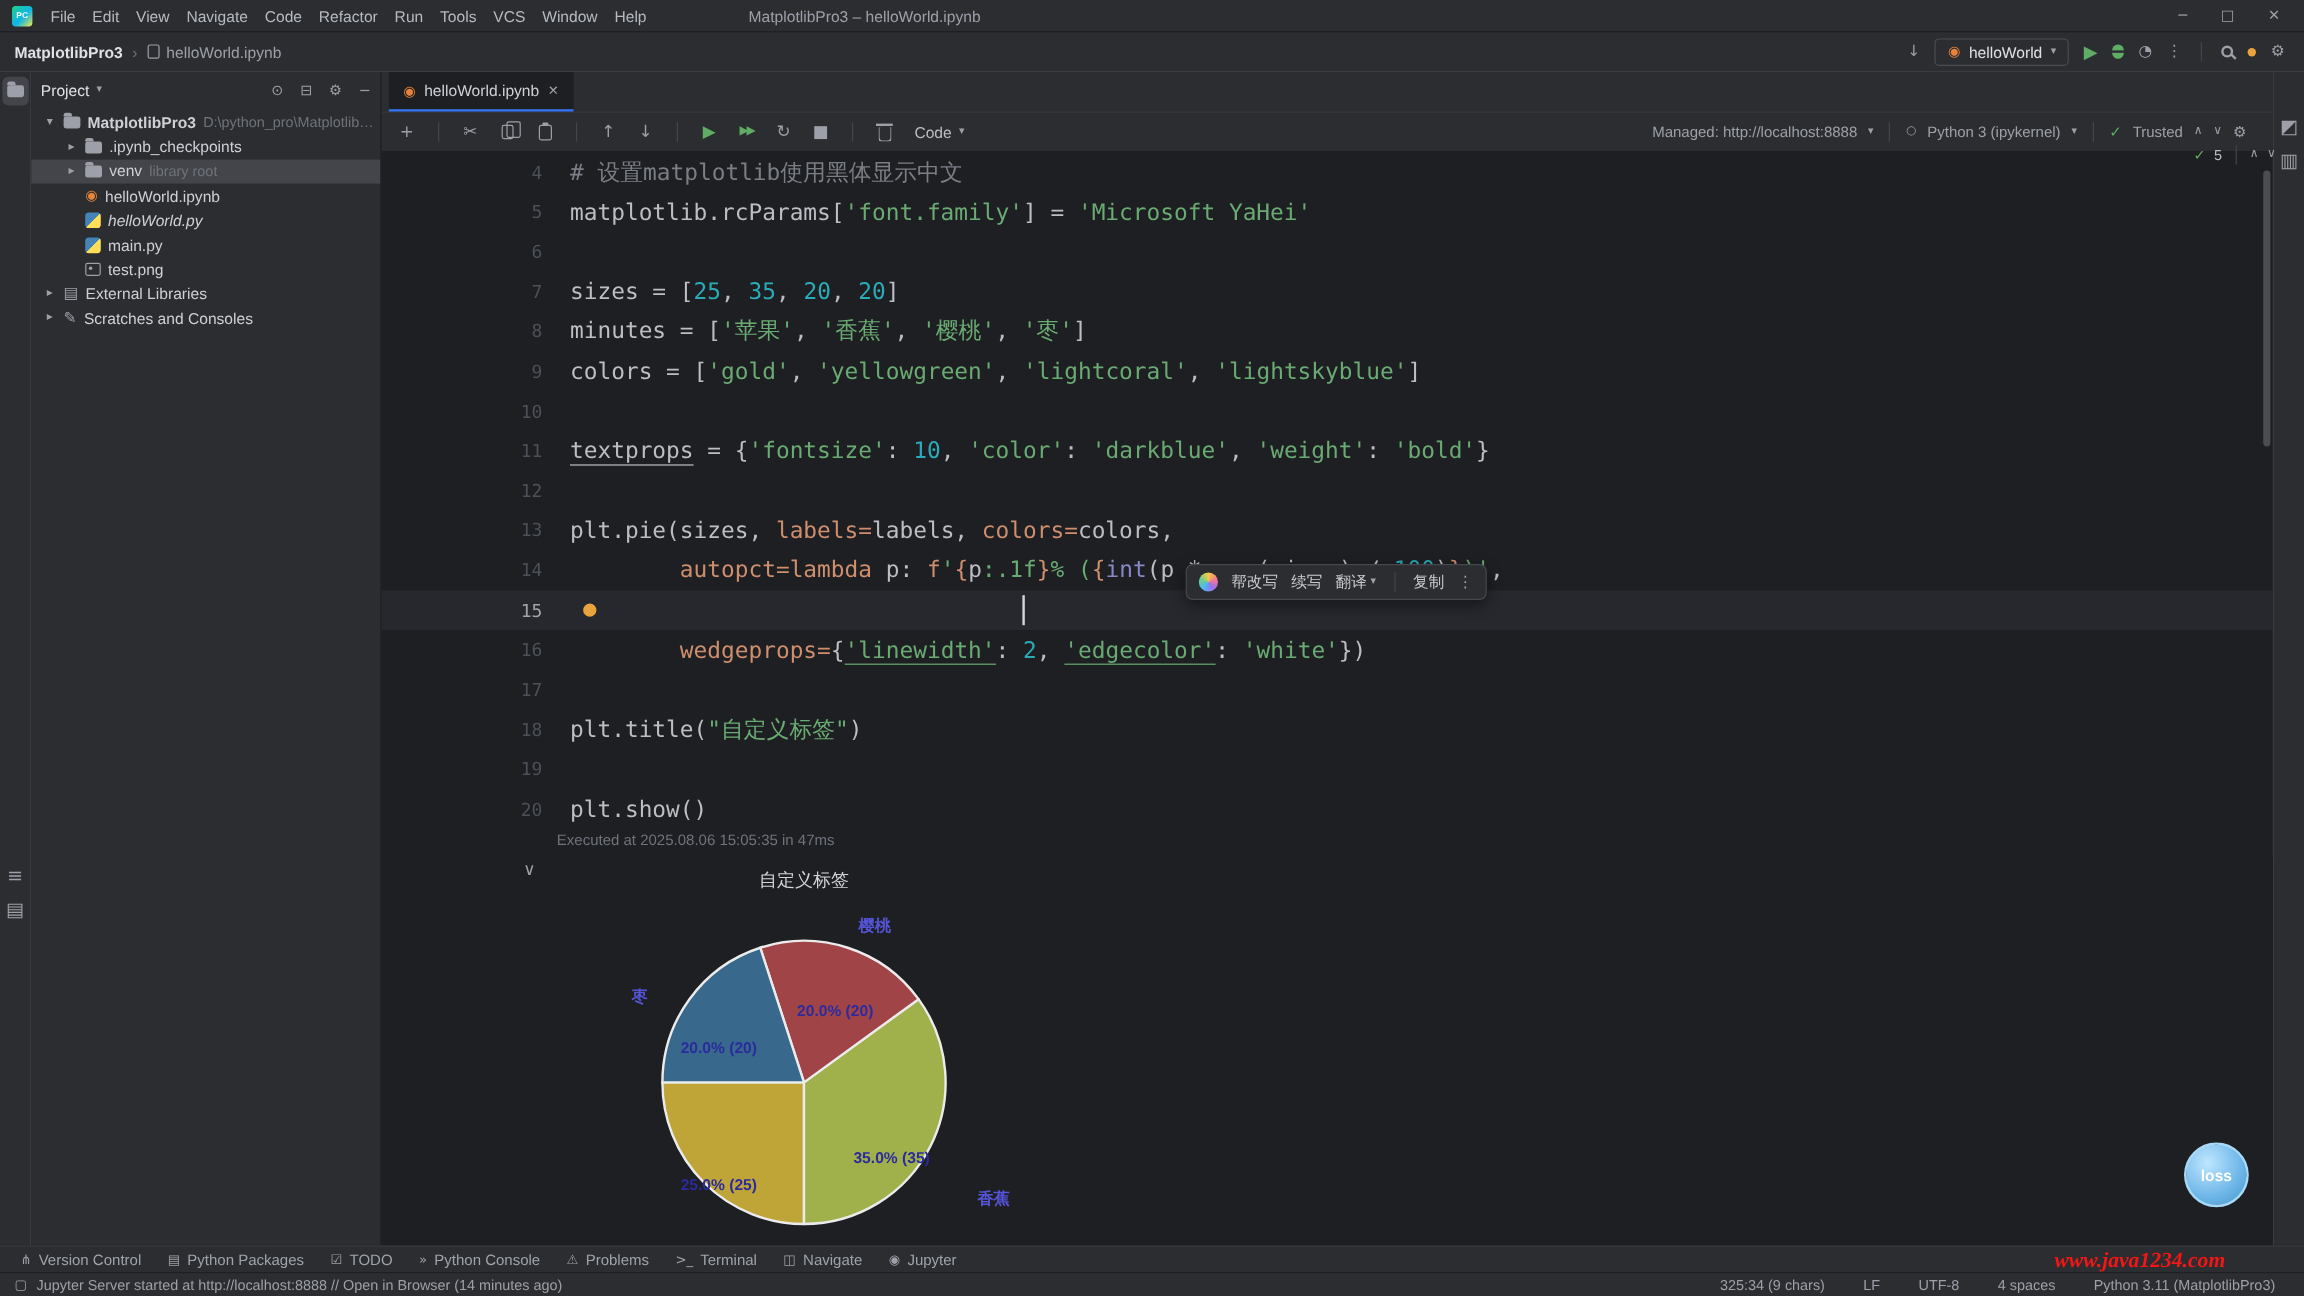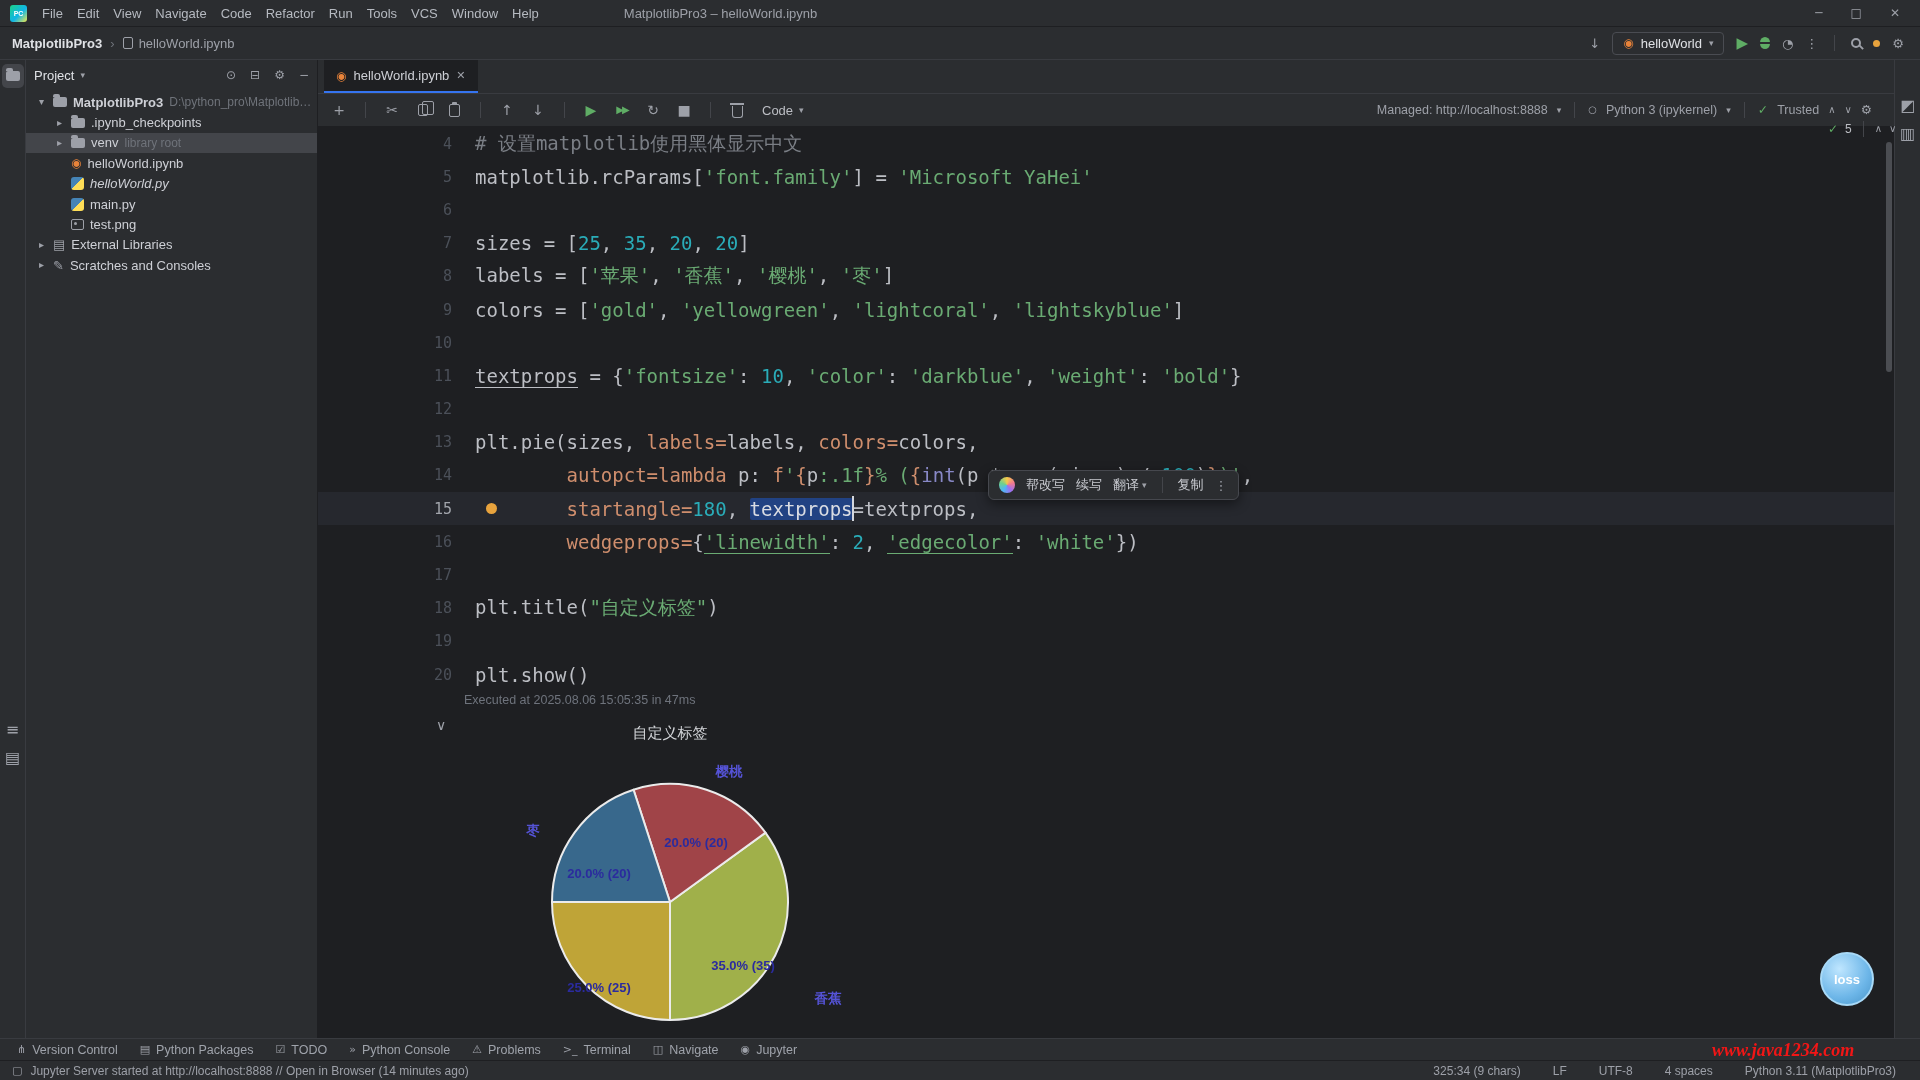--- a/index.html
+++ b/index.html
@@ -356,21 +356,21 @@
       <div class="cl">
         <span class="lnum">6</span>
         <span class="ltext"></span>
       </div>
       <div class="cl">
         <span class="lnum">7</span>
         <span class="ltext"><span class="t-d">sizes = [</span><span class="t-n">25</span><span class="t-d">, </span><span class="t-n">35</span><span class="t-d">, </span><span class="t-n">20</span><span class="t-d">, </span><span class="t-n">20</span><span class="t-d">]</span></span>
       </div>
       <div class="cl">
         <span class="lnum">8</span>
-        <span class="ltext"><span class="t-d">labels = [</span><span class="t-s">'苹果'</span><span class="t-d">, </span><span class="t-s">'香蕉'</span><span class="t-d">, </span><span class="t-s">'樱桃'</span><span class="t-d">, </span><span class="t-s">'枣'</span><span class="t-d">]</span></span>
+        <span class="ltext"><span class="t-d">minutes = [</span><span class="t-s">'苹果'</span><span class="t-d">, </span><span class="t-s">'香蕉'</span><span class="t-d">, </span><span class="t-s">'樱桃'</span><span class="t-d">, </span><span class="t-s">'枣'</span><span class="t-d">]</span></span>
       </div>
       <div class="cl">
         <span class="lnum">9</span>
         <span class="ltext"><span class="t-d">colors = [</span><span class="t-s">'gold'</span><span class="t-d">, </span><span class="t-s">'yellowgreen'</span><span class="t-d">, </span><span class="t-s">'lightcoral'</span><span class="t-d">, </span><span class="t-s">'lightskyblue'</span><span class="t-d">]</span></span>
       </div>
       <div class="cl">
         <span class="lnum">10</span>
         <span class="ltext"></span>
       </div>
       <div class="cl">
@@ -385,21 +385,20 @@
         <span class="lnum">13</span>
         <span class="ltext"><span class="t-d">plt.pie(sizes, </span><span class="t-p">labels=</span><span class="t-d">labels, </span><span class="t-p">colors=</span><span class="t-d">colors,</span></span>
       </div>
       <div class="cl">
         <span class="lnum">14</span>
         <span class="ltext"><span class="t-d">        </span><span class="t-p">autopct=</span><span class="t-k">lambda</span><span class="t-d"> p: </span><span class="t-k">f</span><span class="t-s">'</span><span class="t-br">{</span><span class="t-d">p</span><span class="t-s">:.1f</span><span class="t-br">}</span><span class="t-s">% (</span><span class="t-br">{</span><span class="t-b">int</span><span class="t-d">(p * </span><span class="t-b">sum</span><span class="t-d">(sizes) / </span><span class="t-n">100</span><span class="t-d">)</span><span class="t-br">}</span><span class="t-s">)'</span><span class="t-d">,</span></span>
       </div>
       <div class="cl current">
         <span class="lnum">15</span>
         <span class="bmdot"></span>
-        <span class="ltext"><span class="t-d">        </span><span class="t-p">startangle=</span><span class="t-n">180</span><span class="t-d">, </span><span class="t-sel">textprops</span><span class="t-d">=textprops,</span></span>
         <span class="caret" style="left: 534px;"></span>
       </div>
       <div class="cl">
         <span class="lnum">16</span>
         <span class="ltext"><span class="t-d">        </span><span class="t-p">wedgeprops=</span><span class="t-d">{</span><span class="t-s t-u">'linewidth'</span><span class="t-d">: </span><span class="t-n">2</span><span class="t-d">, </span><span class="t-s t-u">'edgecolor'</span><span class="t-d">: </span><span class="t-s">'white'</span><span class="t-d">})</span></span>
       </div>
       <div class="cl">
         <span class="lnum">17</span>
         <span class="ltext"></span>
       </div>

